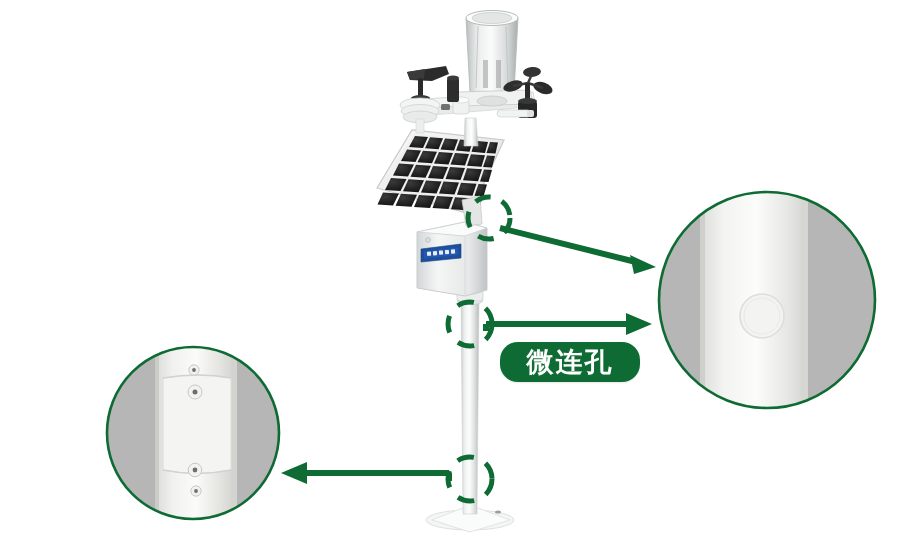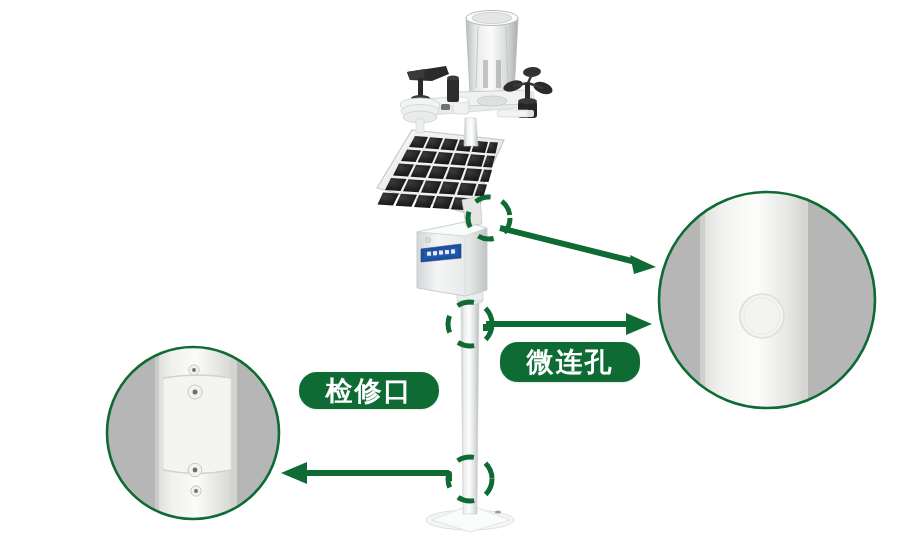--- a/index.html
+++ b/index.html
@@ -302,17 +302,16 @@
       </g>
     </g>
 
     <g>
       <circle cx="489" cy="218" r="21" fill="none" stroke="#0d6b33" stroke-width="5" stroke-dasharray="16 12" stroke-linecap="butt"></circle>
       <circle cx="470" cy="324" r="22" fill="none" stroke="#0d6b33" stroke-width="5" stroke-dasharray="17 13" stroke-linecap="butt"></circle>
       <circle cx="470" cy="479" r="22" fill="none" stroke="#0d6b33" stroke-width="5" stroke-dasharray="17 13" stroke-linecap="butt"></circle>
     </g>
   </svg>
 
-  <div class="pill" id="pill-jianxiukou">检修口</div>
 
   <div class="pill" id="pill-weilian">微连孔</div>
 
 </div>
 
 </body></html>

